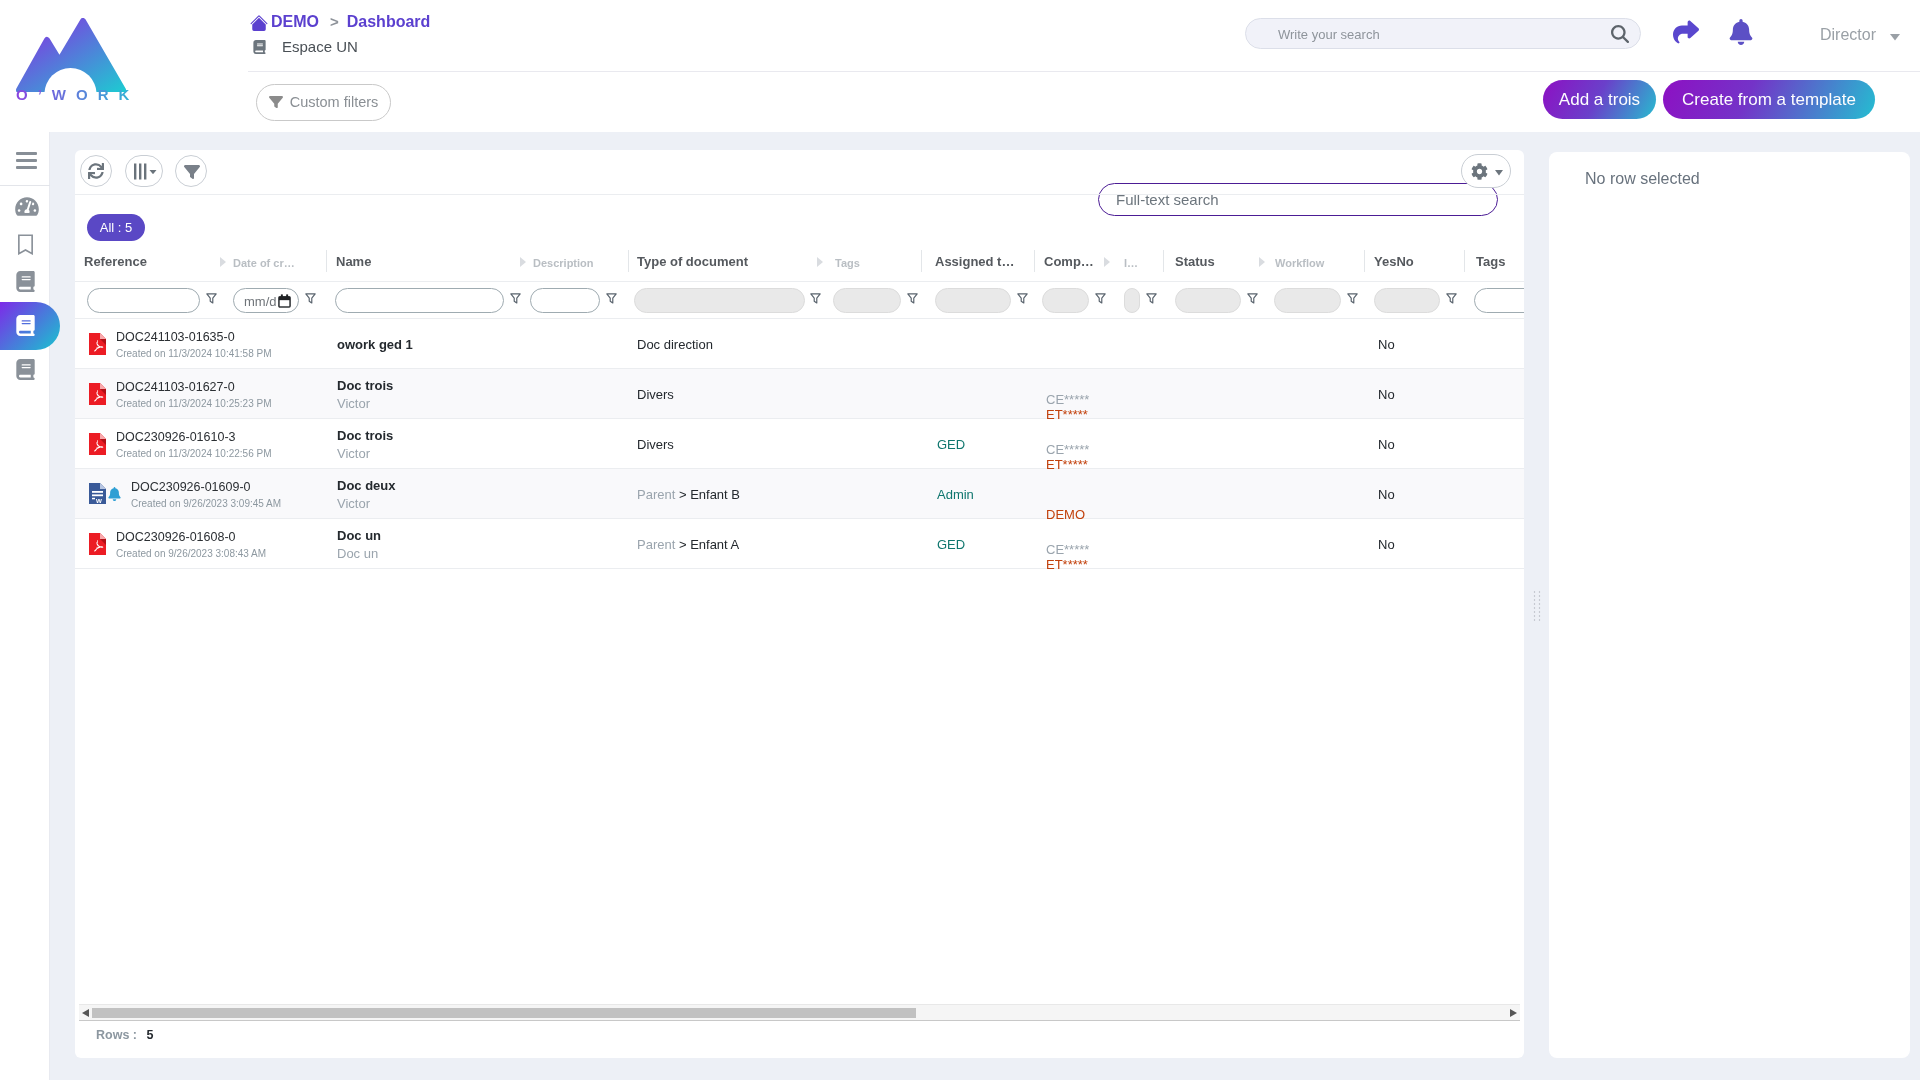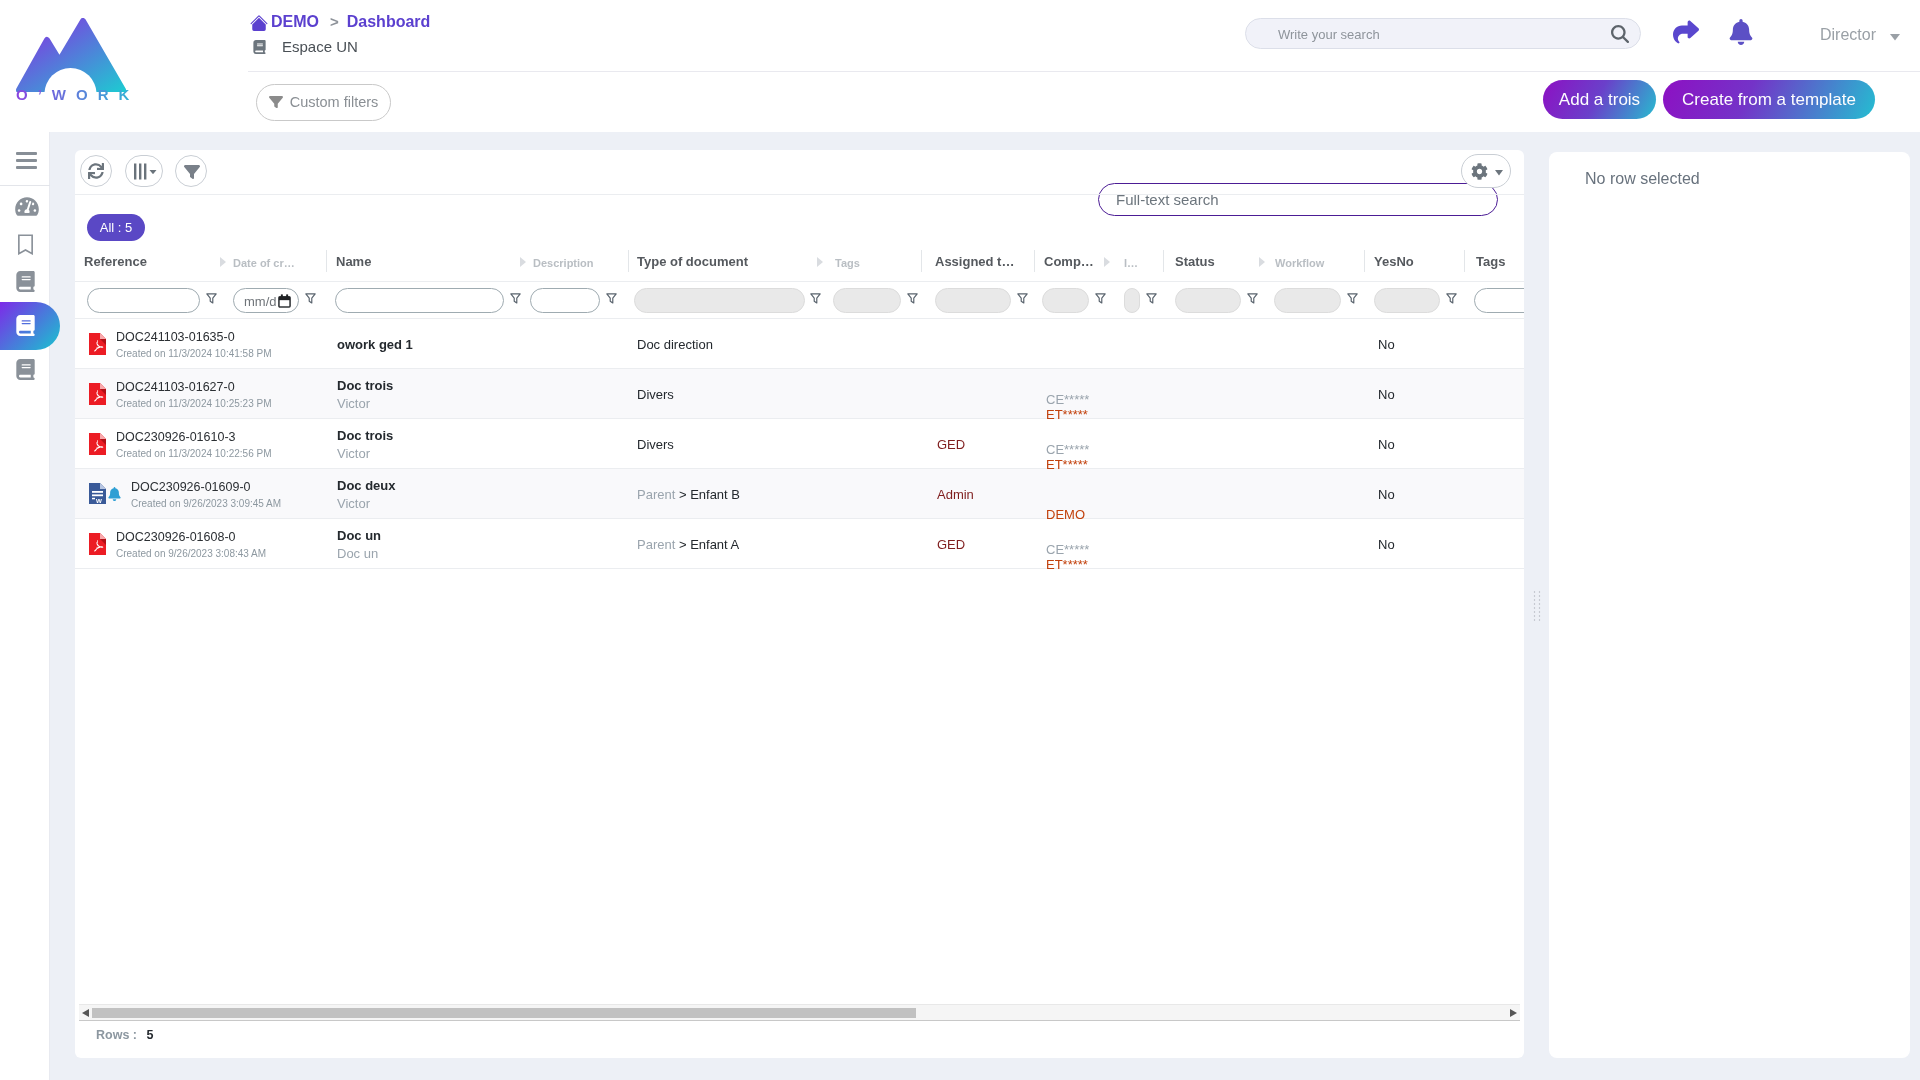--- a/index.html
+++ b/index.html
@@ -72,21 +72,21 @@
 #datein { position:absolute; top:138px; height:25px; border:1px solid #9fabb1; border-radius:13px; background:#fff; font-size:13px; }
 
 
 .row { position:absolute; left:0; width:1449px; height:50px; border-bottom:1px solid #ebedf0; }
 .row.alt { background:#f9f9fb; }
 .c-ref1 { position:absolute; left:41px; top:11px; font-size:12.5px; color:#2b2f33; }
 .c-ref2 { position:absolute; left:41px; top:29px; font-size:10px; color:#8d98a0; }
 .c-nm1 { position:absolute; left:262px; font-size:13px; font-weight:bold; color:#24292e; }
 .c-nm2 { position:absolute; left:262px; top:27px; font-size:13px; color:#9aa4ad; }
 .c-ty { position:absolute; left:562px; top:18px; font-size:13px; color:#24292e; }
-.c-as { position:absolute; left:862px; top:18px; font-size:13px; color:#7f1d1d; }
+.c-as { position:absolute; left:862px; top:18px; font-size:13px; color:#0f766e; }
 .c-cp1 { position:absolute; left:971px; top:9px; font-size:13px; color:#c2410c;margin-top:29px; }
 .c-cp2 { position:absolute; left:971px; top:23px; font-size:13px; color:#9aa4ad; }
 .c-no { position:absolute; left:1303px; top:18px; font-size:13px; color:#24292e; }
 .gr { color:#9aa4ad; }
 
 
 #hscroll { position:absolute; left:4px; top:854px; width:1441px; height:17px; background:#f5f5f5; border-top:1px solid #e8e8e8; border-bottom:1px solid #c8c8c8; }
 #hthumb { position:absolute; left:13px; top:3px; width:824px; height:10px; background:#c1c1c1; }
 #foot-txt { position:absolute; left:21px; top:878px; font-size:12.5px; font-weight:bold; color:#8c97a0; }
 #foot-txt b { color:#24292e; margin-left:6px; }

